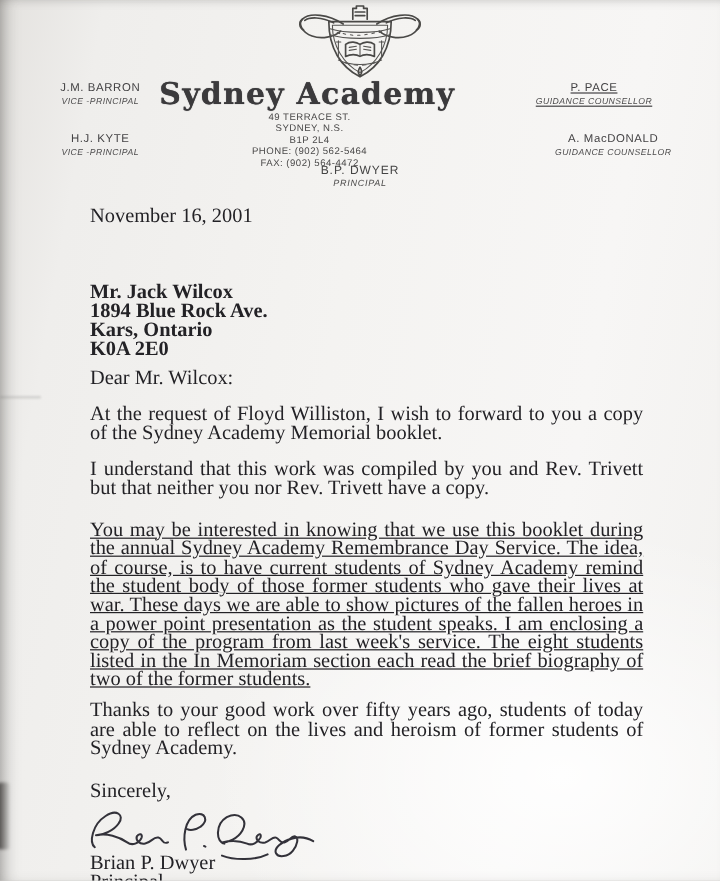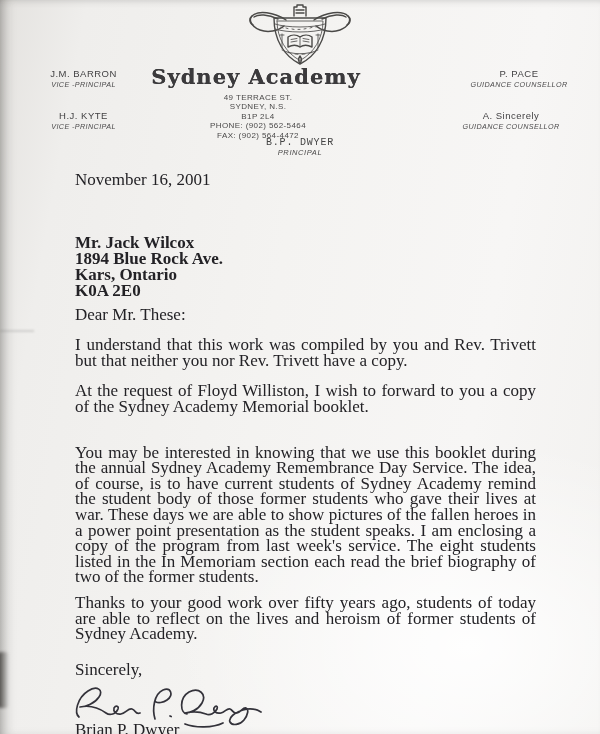--- a/index.html
+++ b/index.html
@@ -26,57 +26,57 @@
     position:absolute; left:0; top:330px; width:34px; height:2px;
     background:rgba(120,118,115,.25); filter:blur(1px);
   }
 
   
   .crest {
     position:absolute; top:4px; left:50%; transform:translateX(-50%);
   }
   .school-name {
     position:absolute; top:64px; left:0; width:512px; text-align:center;
-    font-family:"DejaVu Serif", serif; font-weight:bold; font-size:21px;
+    font-family:"DejaVu Serif", serif; font-weight:bold; font-size:25px;
     letter-spacing:1px; color:#3b3a3c;
     text-shadow:0 0 .6px #3b3a3c;
   }
   .addr {
     position:absolute; top:93px; left:0; width:516px; text-align:center;
     font-family:"Liberation Sans", sans-serif; font-size:8px; line-height:9.4px;
     color:#4a4949; letter-spacing:.4px;
   }
   .head-principal {
     position:absolute; top:137px; left:0; width:600px; text-align:center;
-    font-family:Liberation Mono, monospace; font-size:10px; letter-spacing:.8px; color:#444;
+    font-family:Liberation Sans, sans-serif; font-size:10px; letter-spacing:.8px; color:#444;
   }
   .head-principal-title {
     position:absolute; top:148px; left:0; width:600px; text-align:center;
     font-family:"Liberation Sans", sans-serif; font-style:italic; font-size:7.5px;
     letter-spacing:.6px; color:#4a4949;
   }
   .staff { position:absolute; text-align:center; font-family:"Liberation Sans", sans-serif; color:#434244; }
   .staff .name { font-size:9.5px; letter-spacing:.5px; }
   .staff .title { font-size:7.2px; font-style:italic; letter-spacing:.4px; margin-top:1px; color:#4c4b4c; }
   .staff-left-1  { top:68px;  left:26px;  width:115px; }
   .staff-left-2  { top:110px; left:26px;  width:115px; }
-  .staff-right-1 { top:68px;  right:6px; width:150px; }
+  .staff-right-1 { top:68px;  right:30px; width:150px;text-decoration:underline; }
   .staff-right-2 { top:110px; right:14px; width:150px; }
 
   
   .letter {
     position:absolute; left:75px; top:172px; width:461px;
     font-size:17px; line-height:15.6px; color:#232226;
   }
   .recipient  { margin-top:47px; line-height:16px;font-weight:bold; }
   .salutation { margin-top:8px; }
   .para { text-align:justify; }
   .p1 { margin-top:15px; }
   .p2 { margin-top:15px; }
-  .p3 { margin-top:30px; }
+  .p3 { margin-top:19px;text-decoration:underline; }
   .p4 { margin-top:10px; }
   .closing { margin-top:20px; }
   .sig-img { margin-top:2px; margin-left:-4px; display:block; }
   .sig-name { margin-top:-7px; }
   .ps { margin-top:17px; }
 
   svg .ink { stroke:#4a4947; fill:none; stroke-width:1.4; stroke-linecap:round; stroke-linejoin:round; }
   svg .ink-thin { stroke:#565553; fill:none; stroke-width:.9; stroke-linecap:round; }
   svg .pen { stroke:#33323a; fill:none; stroke-width:1.7; stroke-linecap:round; stroke-linejoin:round; }
 </style>
@@ -156,38 +156,38 @@
   </div>
   <div class="staff staff-left-2">
     <div class="name">H.J. KYTE</div>
     <div class="title">VICE -PRINCIPAL</div>
   </div>
   <div class="staff staff-right-1">
     <div class="name">P. PACE</div>
     <div class="title">GUIDANCE COUNSELLOR</div>
   </div>
   <div class="staff staff-right-2">
-    <div class="name">A. Sincerely</div>
+    <div class="name">A. MacDONALD</div>
     <div class="title">GUIDANCE COUNSELLOR</div>
   </div>
 
   <div class="letter">
     <div class="date">November 16, 2001</div>
 
     <div class="recipient">
       <div>Mr. Jack Wilcox</div>
       <div>1894 Blue Rock Ave.</div>
       <div>Kars, Ontario</div>
       <div>K0A 2E0</div>
     </div>
 
-    <div class="salutation">Dear Mr. These:</div>
-
+    <div class="salutation">Dear Mr. Wilcox:</div>
+
+    <p class="para p1">At the request of Floyd Williston, I wish to forward to you a copy of the Sydney Academy Memorial booklet.</p>
     <p class="para p2">I understand that this work was compiled by you and Rev. Trivett but that neither you nor Rev. Trivett have a copy.</p>
-    <p class="para p1">At the request of Floyd Williston, I wish to forward to you a copy of the Sydney Academy Memorial booklet.</p>
     <p class="para p3">You may be interested in knowing that we use this booklet during the annual Sydney Academy Remembrance Day Service.  The idea, of course, is to have current students of Sydney Academy remind the student body of those former students who gave their lives at war.  These days we are able to show pictures of the fallen heroes in a power point presentation as the student speaks.  I am enclosing a copy of the program from last week's service.  The eight students listed in the In Memoriam section each read the brief biography of two of the former students.</p>
     <p class="para p4">Thanks to your good work over fifty years ago, students of today are able to reflect on the lives and heroism of former students of Sydney Academy.</p>
 
     <div class="closing">Sincerely,</div>
 
     <svg class="sig-img" width="210" height="50" viewBox="0 0 210 50">
       <g class="pen">
         <path d="M8 38 C3 34 6 19 17 12 C26 6 33 11 28 18 C24 24 15 28 9 28 C18 26 28 29 35 34 C39 37 45 35 47 30 C48 27 45 26 43 29 C42 32 45 36 50 35 C55 34 57 29 61 30 C65 31 64 36 69 34"></path>
         <path d="M84 40 C81 30 83 15 92 11 C100 8 103 16 96 21 C92 24 87 24 85 23"></path>
         <path d="M99 37 l1.2 .5"></path>

